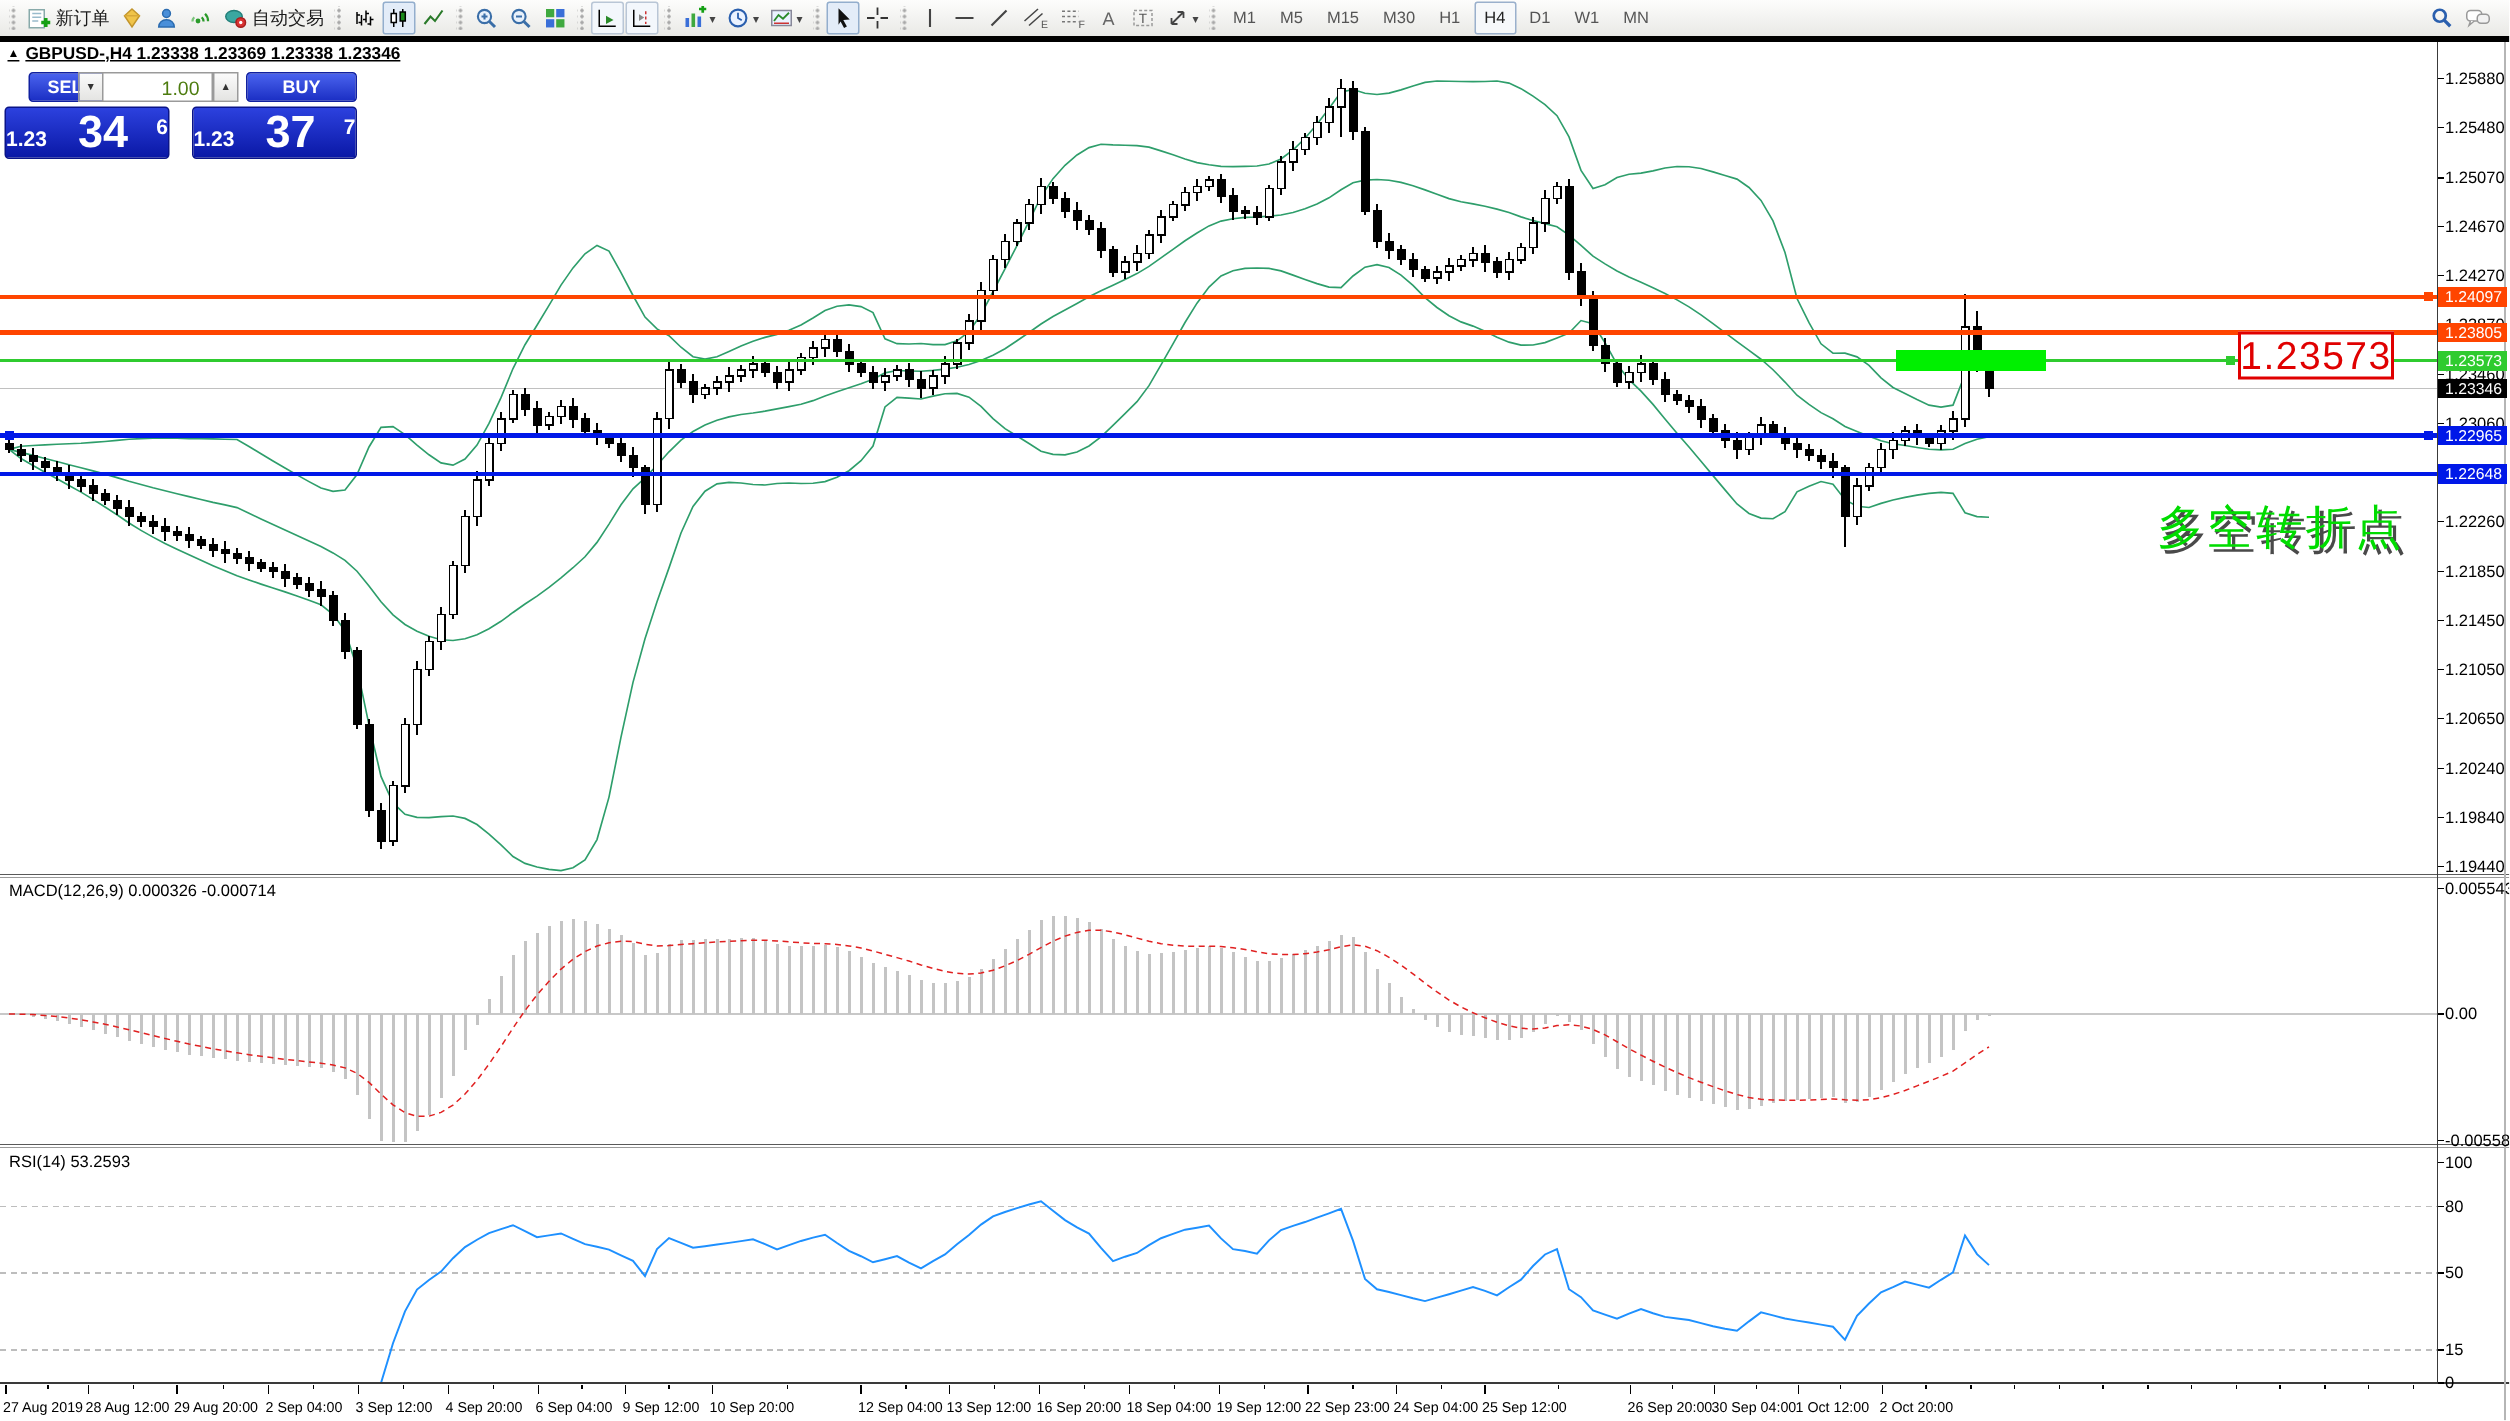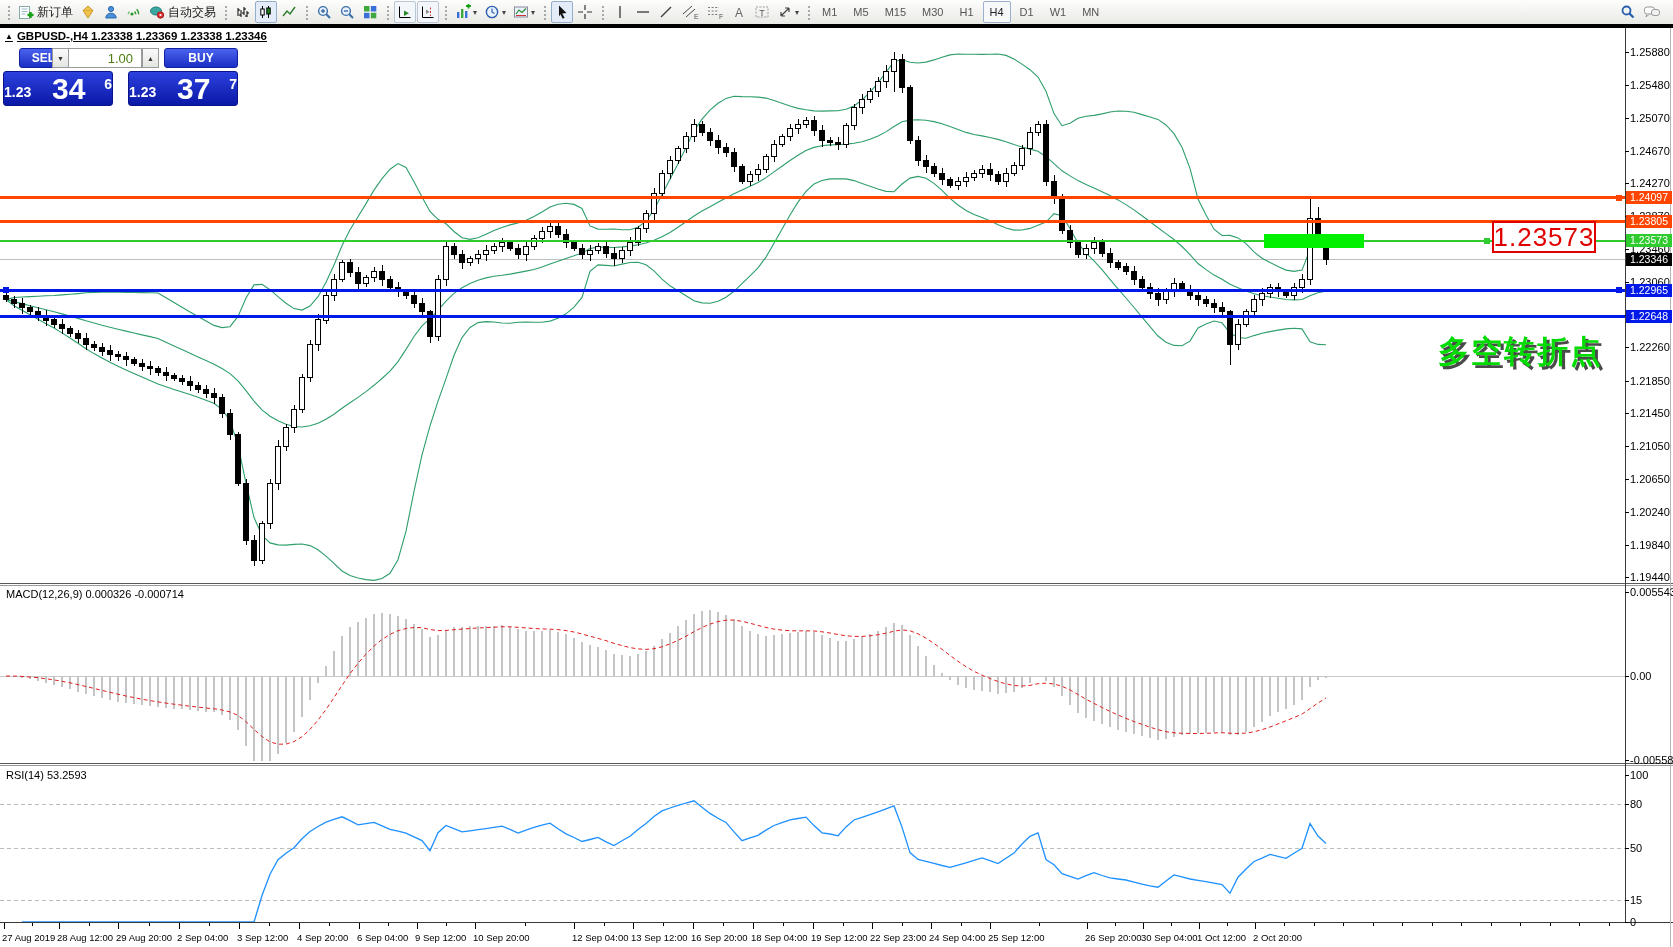--- a/index.html
+++ b/index.html
@@ -29,21 +29,21 @@
   .oc-spin.up{left:139px;}
   .oc-vol{position:absolute;left:65px;top:1px;width:74px;height:20px;background:#fff;border:1px solid #9a9a9a;box-sizing:border-box;font-size:13px;color:#4d7c0f;display:flex;align-items:center;justify-content:flex-end;padding-right:8px;}
   .oc-price{position:absolute;top:24px;width:110px;height:35px;border-radius:3px;background:linear-gradient(#2c41de,#0a18a6);border:1px solid #0a1488;box-sizing:border-box;color:#fff;display:flex;align-items:flex-end;justify-content:space-between;padding-bottom:1px;}
   .oc-price.sell{left:0px;}
   .oc-price.buy{left:125px;}
   .oc-small{font-size:14px;font-weight:bold;margin-bottom:4px;margin-right:2px;}
   .oc-big{font-size:30px;font-weight:bold;line-height:30px;}
   .oc-sup{font-size:14px;font-weight:bold;position:relative;top:-12px;}
   .pane-label{position:absolute;font-size:11px;color:#000;white-space:nowrap;}
   .red-box{position:absolute;left:1492px;top:221px;width:104px;height:32px;background:#fff;border:2px solid #e00000;box-sizing:border-box;color:#e00000;font-size:26px;display:flex;align-items:center;justify-content:center;letter-spacing:1px;}
-  .annotation{position:absolute;left:1438px;top:331px;font-size:31px;font-weight:bold;color:#00DC00;text-shadow:3px 3px 0 #4a4a4a;letter-spacing:2px;white-space:nowrap;}
+  .annotation{position:absolute;left:1438px;top:331px;font-size:31px;font-weight:normal;color:#00DC00;text-shadow:3px 3px 0 #4a4a4a;letter-spacing:2px;white-space:nowrap;}
   .ic{display:flex;align-items:center;justify-content:center;}
 </style>
 </head>
 <body>
 
 <div id="root">
 
   <div class="toolbar">
     <div class="grip"></div>
 

